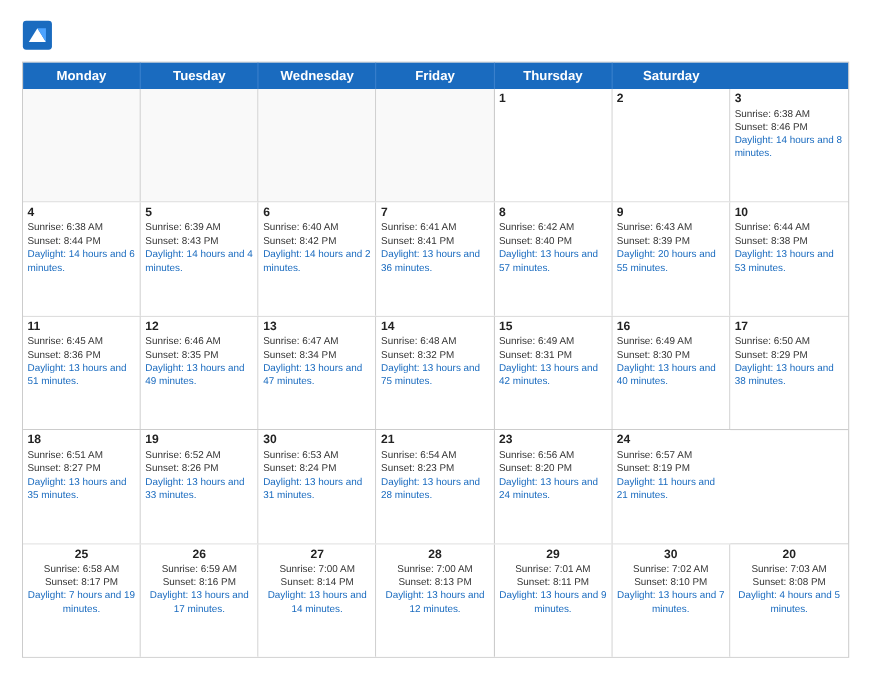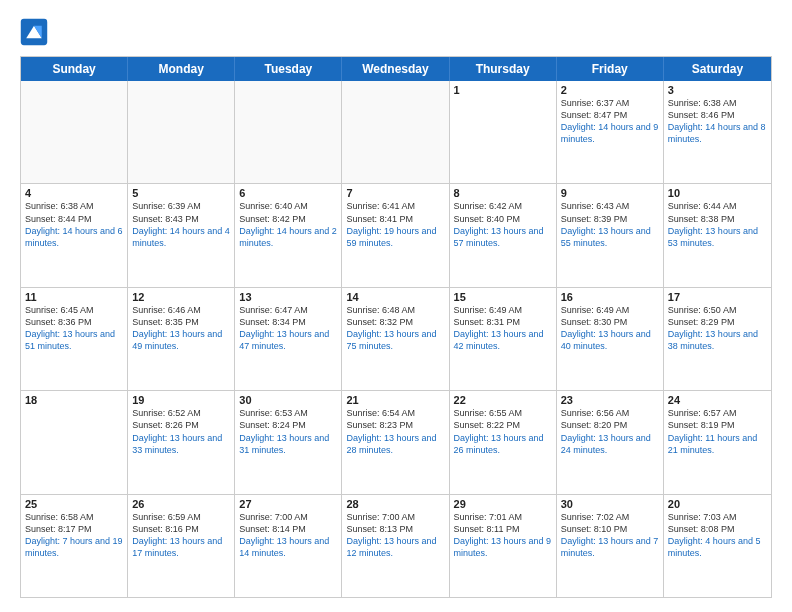--- a/index.html
+++ b/index.html
@@ -76,21 +76,21 @@
       flex: 1;
       display: flex;
       flex-direction: column;
     }
     .cal-row {
       display: grid;
       grid-template-columns: repeat(7, 1fr);
       flex: 1;
       border-bottom: 1px solid #ccc;
     }
-    .cal-row:last-child { border-bottom: none; }
+    .cal-row:last-child { border-bottom: none; text-align: center; }
     .cal-cell {
       border-right: 1px solid #ccc;
       padding: 3px 4px;
       font-size: 9.2px;
       color: #333;
       vertical-align: top;
       background: #fff;
     }
     .cal-cell:last-child { border-right: none; }
     .cal-cell.empty { background: #f9f9f9; }
@@ -128,40 +128,38 @@
       </div>
     </div>
     <div class="title-block">
       <div class="month-year"></div>
       <div class="location"></div>
     </div>
   </div>
 
   <div class="calendar">
     <div class="cal-header">
-    <div class="cal-header-cell">Sunday</div>
         <div class="cal-header-cell">Monday</div>
         <div class="cal-header-cell">Tuesday</div>
         <div class="cal-header-cell">Wednesday</div>
+        <div class="cal-header-cell">Friday</div>
         <div class="cal-header-cell">Thursday</div>
-        <div class="cal-header-cell">Friday</div>
         <div class="cal-header-cell">Saturday</div>
       </div>
     <div class="cal-body">
     <div class="cal-row">
           <div class="cal-cell empty"></div>
           <div class="cal-cell empty"></div>
           <div class="cal-cell empty"></div>
           <div class="cal-cell empty"></div>
           <div class="cal-cell">
             <span class="day-num">1</span>
           </div>
           <div class="cal-cell">
             <span class="day-num">2</span>
-            <div class="cell-text">Sunrise: 6:37 AM<br>Sunset: 8:47 PM<br><span class="daylight-label">Daylight: 14 hours and 9 minutes.</span></div>
           </div>
           <div class="cal-cell">
             <span class="day-num">3</span>
             <div class="cell-text">Sunrise: 6:38 AM<br>Sunset: 8:46 PM<br><span class="daylight-label">Daylight: 14 hours and 8 minutes.</span></div>
           </div>
         </div>
         <div class="cal-row">
           <div class="cal-cell">
             <span class="day-num">4</span>
             <div class="cell-text">Sunrise: 6:38 AM<br>Sunset: 8:44 PM<br><span class="daylight-label">Daylight: 14 hours and 6 minutes.</span></div>
@@ -169,29 +167,29 @@
           <div class="cal-cell">
             <span class="day-num">5</span>
             <div class="cell-text">Sunrise: 6:39 AM<br>Sunset: 8:43 PM<br><span class="daylight-label">Daylight: 14 hours and 4 minutes.</span></div>
           </div>
           <div class="cal-cell">
             <span class="day-num">6</span>
             <div class="cell-text">Sunrise: 6:40 AM<br>Sunset: 8:42 PM<br><span class="daylight-label">Daylight: 14 hours and 2 minutes.</span></div>
           </div>
           <div class="cal-cell">
             <span class="day-num">7</span>
-            <div class="cell-text">Sunrise: 6:41 AM<br>Sunset: 8:41 PM<br><span class="daylight-label">Daylight: 19 hours and 59 minutes.</span></div>
+            <div class="cell-text">Sunrise: 6:41 AM<br>Sunset: 8:41 PM<br><span class="daylight-label">Daylight: 13 hours and 36 minutes.</span></div>
           </div>
           <div class="cal-cell">
             <span class="day-num">8</span>
             <div class="cell-text">Sunrise: 6:42 AM<br>Sunset: 8:40 PM<br><span class="daylight-label">Daylight: 13 hours and 57 minutes.</span></div>
           </div>
           <div class="cal-cell">
             <span class="day-num">9</span>
-            <div class="cell-text">Sunrise: 6:43 AM<br>Sunset: 8:39 PM<br><span class="daylight-label">Daylight: 13 hours and 55 minutes.</span></div>
+            <div class="cell-text">Sunrise: 6:43 AM<br>Sunset: 8:39 PM<br><span class="daylight-label">Daylight: 20 hours and 55 minutes.</span></div>
           </div>
           <div class="cal-cell">
             <span class="day-num">10</span>
             <div class="cell-text">Sunrise: 6:44 AM<br>Sunset: 8:38 PM<br><span class="daylight-label">Daylight: 13 hours and 53 minutes.</span></div>
           </div>
         </div>
         <div class="cal-row">
           <div class="cal-cell">
             <span class="day-num">11</span>
             <div class="cell-text">Sunrise: 6:45 AM<br>Sunset: 8:36 PM<br><span class="daylight-label">Daylight: 13 hours and 51 minutes.</span></div>
@@ -217,36 +215,33 @@
             <div class="cell-text">Sunrise: 6:49 AM<br>Sunset: 8:30 PM<br><span class="daylight-label">Daylight: 13 hours and 40 minutes.</span></div>
           </div>
           <div class="cal-cell">
             <span class="day-num">17</span>
             <div class="cell-text">Sunrise: 6:50 AM<br>Sunset: 8:29 PM<br><span class="daylight-label">Daylight: 13 hours and 38 minutes.</span></div>
           </div>
         </div>
         <div class="cal-row">
           <div class="cal-cell">
             <span class="day-num">18</span>
+            <div class="cell-text">Sunrise: 6:51 AM<br>Sunset: 8:27 PM<br><span class="daylight-label">Daylight: 13 hours and 35 minutes.</span></div>
           </div>
           <div class="cal-cell">
             <span class="day-num">19</span>
             <div class="cell-text">Sunrise: 6:52 AM<br>Sunset: 8:26 PM<br><span class="daylight-label">Daylight: 13 hours and 33 minutes.</span></div>
           </div>
           <div class="cal-cell">
             <span class="day-num">30</span>
             <div class="cell-text">Sunrise: 6:53 AM<br>Sunset: 8:24 PM<br><span class="daylight-label">Daylight: 13 hours and 31 minutes.</span></div>
           </div>
           <div class="cal-cell">
             <span class="day-num">21</span>
             <div class="cell-text">Sunrise: 6:54 AM<br>Sunset: 8:23 PM<br><span class="daylight-label">Daylight: 13 hours and 28 minutes.</span></div>
-          </div>
-          <div class="cal-cell">
-            <span class="day-num">22</span>
-            <div class="cell-text">Sunrise: 6:55 AM<br>Sunset: 8:22 PM<br><span class="daylight-label">Daylight: 13 hours and 26 minutes.</span></div>
           </div>
           <div class="cal-cell">
             <span class="day-num">23</span>
             <div class="cell-text">Sunrise: 6:56 AM<br>Sunset: 8:20 PM<br><span class="daylight-label">Daylight: 13 hours and 24 minutes.</span></div>
           </div>
           <div class="cal-cell">
             <span class="day-num">24</span>
             <div class="cell-text">Sunrise: 6:57 AM<br>Sunset: 8:19 PM<br><span class="daylight-label">Daylight: 11 hours and 21 minutes.</span></div>
           </div>
         </div>

